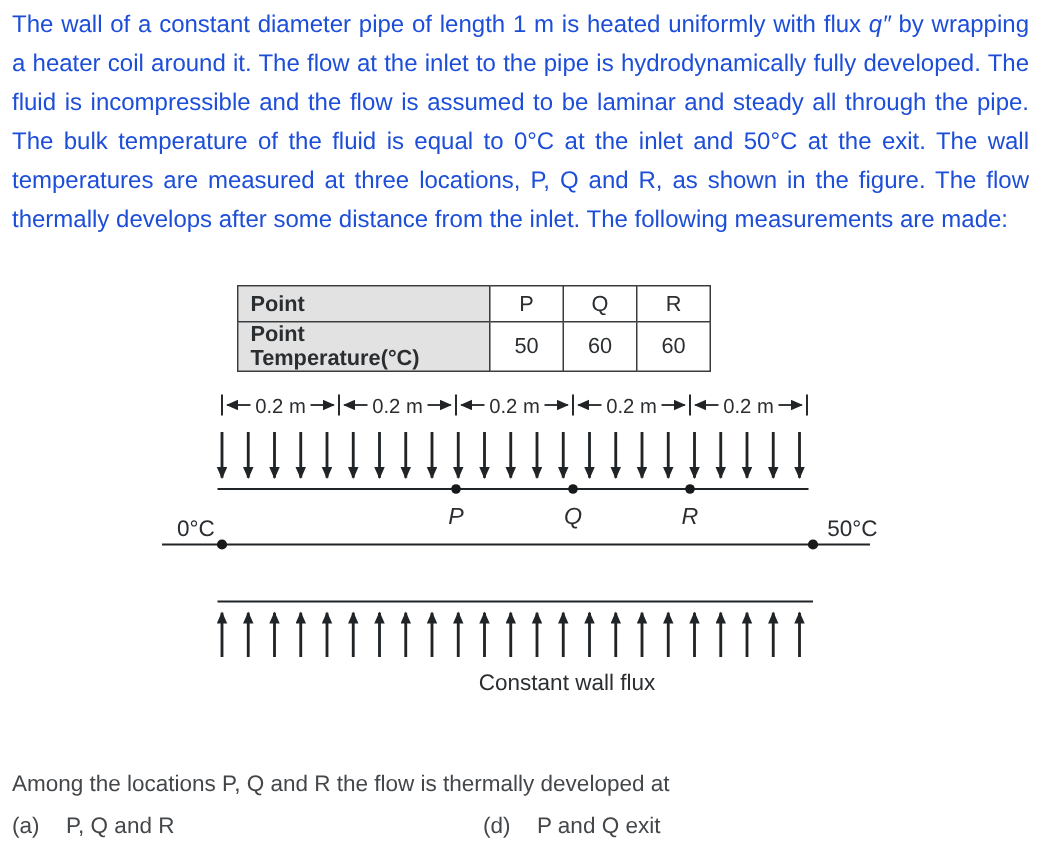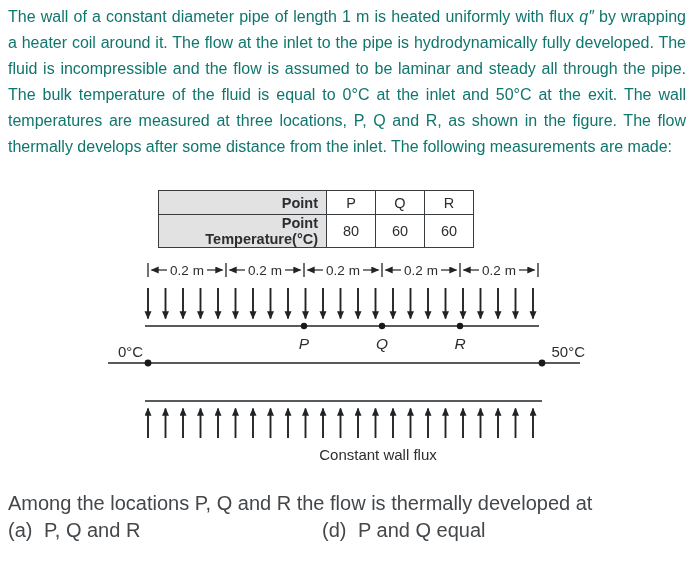--- a/index.html
+++ b/index.html
@@ -3,47 +3,47 @@
 <meta charset="utf-8">
 <style>
   * { margin:0; padding:0; box-sizing:border-box; }
   html,body { background:#ffffff; }
   body { width:692px; height:578px; font-family:"Liberation Sans", sans-serif; }
   .page { position:relative; width:692px; height:578px; background:#fff; overflow:hidden; }
 
   .problem-text {
     position:absolute; left:8px; top:4px; width:678px;
     font-size:16px; line-height:26px; text-align:justify; text-justify:inter-word;
-    color:#0f766e;
+    color:#1d4ed8;
   }
   .flux { font-style:italic; }
 
   .measure-table {
     position:absolute; left:158px; top:190px;
     border-collapse:collapse; color:#2b2e31;
   }
   .measure-table th, .measure-table td {
     border:1.5px solid #3a3d40; height:24px; font-size:14.5px;
   }
   .measure-table th {
-    background:#e2e2e2; text-align:right; padding:0 8px; width:168px; font-weight:bold;
+    background:#e2e2e2; text-align:left; padding:0 8px; width:168px; font-weight:bold;
   }
   .measure-table td { width:49px; text-align:center; }
 
   .figure-svg { position:absolute; left:0; top:252px; }
   .fig-line   { stroke:#212427; stroke-width:1.3; fill:none; }
   .dim-arrow  { stroke:#212427; stroke-width:1.2; marker-end:url(#ah); }
   .flux-arrow { stroke:#212427; stroke-width:1.9; marker-end:url(#ah); }
   .dim-text   { font-size:13.5px; fill:#2b2e31; text-anchor:middle; }
   .pt-label   { font-size:15.5px; font-style:italic; fill:#2b2e31; text-anchor:middle; }
   .temp-label { font-size:15px; fill:#2b2e31; }
   .fig-caption{ font-size:15px; fill:#2b2e31; text-anchor:middle; }
   .dot { fill:#17191b; }
 
-  .question { position:absolute; left:8px; top:490px; width:678px; color:#44474a; font-size:20px; }
+  .question { position:absolute; left:8px; top:510px; width:678px; color:#44474a; font-size:15px; }
   .stem { line-height:26px; }
   .options { display:grid; grid-template-columns:314px auto; margin-top:1px; line-height:27px; }
   .okey { display:inline-block; width:36px; }
 </style>
 </head>
 <body>
 
 <div class="page">
 
   <p class="problem-text"><span>The wall of a constant diameter pipe of length 1 m is heated uniformly with flux </span><span class="flux">q″</span><span> by wrapping a heater coil around it. The flow at the inlet to the pipe is hydrodynamically fully developed. The fluid is incompressible and the flow is assumed to be laminar and steady all through the pipe. The bulk temperature of the fluid is equal to 0°C at the inlet and 50°C at the exit. The wall temperatures are measured at three locations, P, Q and R, as shown in the figure. The flow thermally develops after some distance from the inlet. The following measurements are made:</span></p>
@@ -51,21 +51,21 @@
   <table class="measure-table">
     <tbody>
       <tr>
         <th>Point</th>
         <td>P</td>
         <td>Q</td>
         <td>R</td>
       </tr>
       <tr>
         <th>Point Temperature(°C)</th>
-        <td>80</td>
+        <td>50</td>
         <td>60</td>
         <td>60</td>
       </tr>
     </tbody>
   </table>
 
   <svg id="figure-svg" class="figure-svg" width="692" height="230" viewBox="0 0 692 230">
     <defs>
       <marker id="ah" markerUnits="userSpaceOnUse" markerWidth="9" markerHeight="8" refX="7.2" refY="3.5" orient="auto">
         <path d="M0,0 L8,3.5 L0,7 Z" fill="#212427"></path>
@@ -167,18 +167,18 @@
     <text x="378" y="208" class="fig-caption">Constant wall flux</text>
   </svg>
 
   <div class="question">
     <div class="stem">Among the locations P, Q and R the flow is thermally developed at</div>
     <div class="options">
       <div class="option">
         <span class="okey">(a)</span><span>P, Q and R</span>
       </div>
       <div class="option">
-        <span class="okey">(d)</span><span>P and Q equal</span>
+        <span class="okey">(d)</span><span>P and Q exit</span>
       </div>
     </div>
   </div>
 
 </div>
 
 </body></html>

